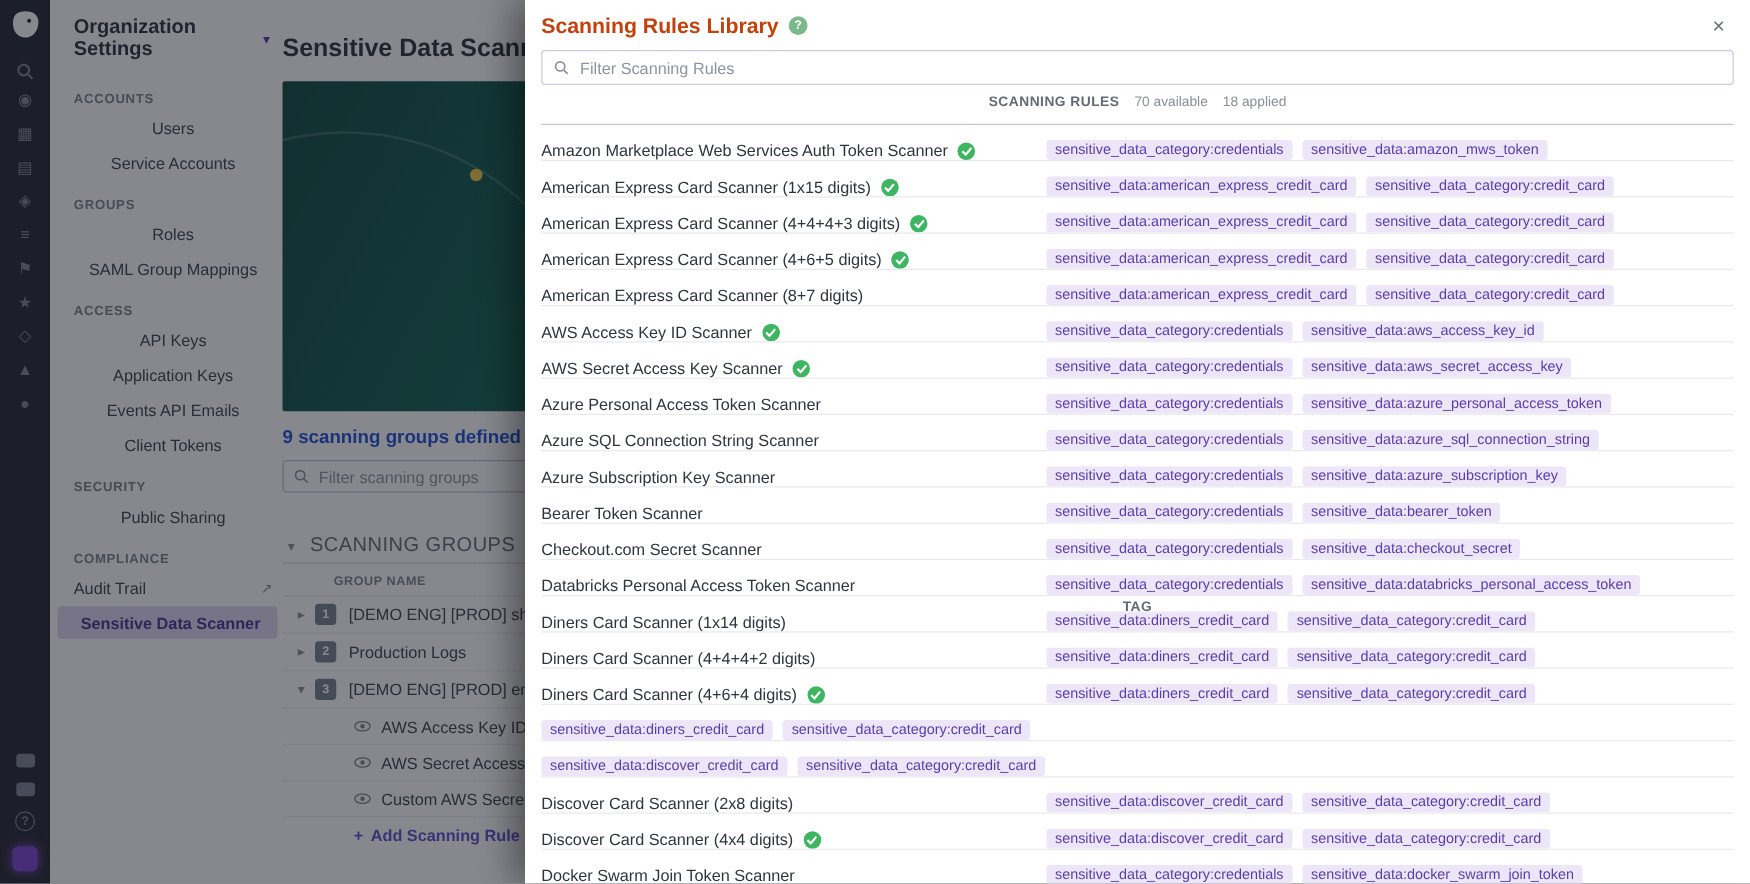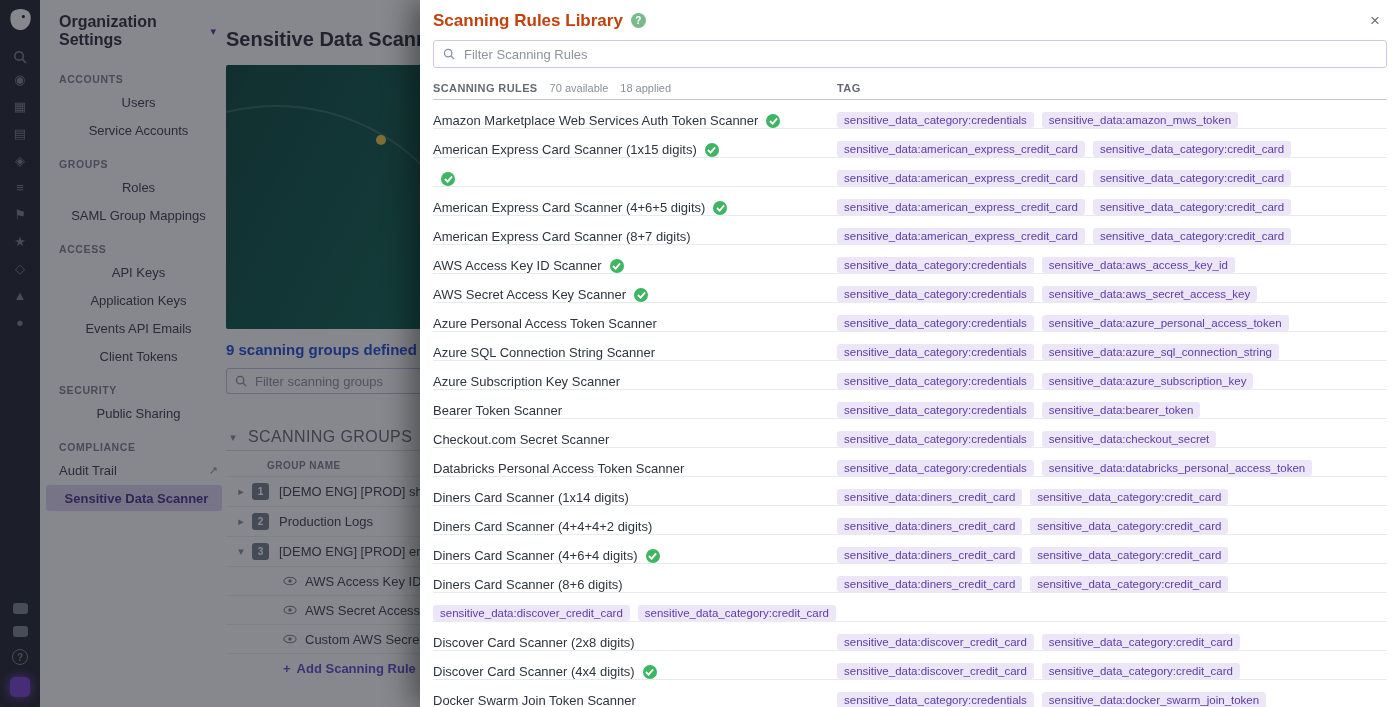--- a/index.html
+++ b/index.html
@@ -86,21 +86,21 @@
            box-shadow:-10px 0 26px rgba(0,0,0,.4); overflow:hidden; }
   .m-head { display:flex; align-items:center; padding:10px 16px 7px 13px; }
   .m-title { font-size:17px; font-weight:bold; color:#c2410c; }
   .m-head .help-circle { margin-left:8px; }
   .m-close { margin-left:auto; color:#6a707b; font-size:17px; line-height:17px; cursor:pointer; padding:2px 4px; }
   .m-search { margin:2px 13px 8px; height:28px; border:1px solid #cfc8e8; border-radius:3px; background:#fff;
               display:flex; align-items:center; padding:0 9px; gap:7px; }
   .m-search input { border:none; outline:none; flex:1; font-size:13px; color:#39414d;
                     font-family:"Liberation Sans",sans-serif; }
   .m-search input::placeholder { color:#8e93a0; }
-  .m-thead { margin:6px 13px 0; display:flex; align-items:center; height:24px; border-bottom:1px solid #c6c9cf; }
+  .m-thead { margin:6px 13px 0; display:flex; align-items:center; height:24px; border-bottom:1px solid #c6c9cf;flex-direction:column; }
   .m-th-left { flex:0 0 404px; display:flex; align-items:baseline; gap:12px; }
   .th-rules { font-size:11px; font-weight:bold; letter-spacing:.4px; color:#646a73; text-transform:uppercase; }
   .th-count { font-size:11px; color:#8a8f98; cursor:pointer; }
   .th-tag { font-size:11px; font-weight:bold; letter-spacing:.4px; color:#646a73; text-transform:uppercase; }
   .m-rows { margin:0 13px; }
   .rule-row { display:flex; align-items:flex-end; height:29px; border-bottom:1px solid #e9eaee; cursor:pointer; }
   .r-name-cell { flex:0 0 404px; display:flex; align-items:center; overflow:hidden; }
   .r-name { font-size:13px; color:#2e3440; white-space:nowrap; }
   .r-check { width:14px; height:14px; border-radius:50%; background:#3eb561; margin-left:8px; flex:0 0 14px;
              display:inline-flex; align-items:center; justify-content:center; }
@@ -333,20 +333,21 @@
               </svg>
       </span>
     </div>
     <div class="r-tags">
             <span class="tag-pill">sensitive_data:american_express_credit_card</span>
             <span class="tag-pill">sensitive_data_category:credit_card</span>
           </div>
   </div>
         <div class="rule-row">
     <div class="r-name-cell">
+      <span class="r-name">American Express Card Scanner (4+4+4+3 digits)</span>
       <span class="r-check">
         <svg width="9" height="8" viewBox="0 0 10 8">
                 <path d="M1 4 L4 7 L9 1" stroke="#fff" stroke-width="2" fill="none"></path>
               </svg>
       </span>
     </div>
     <div class="r-tags">
             <span class="tag-pill">sensitive_data:american_express_credit_card</span>
             <span class="tag-pill">sensitive_data_category:credit_card</span>
           </div>
@@ -491,24 +492,20 @@
                 <path d="M1 4 L4 7 L9 1" stroke="#fff" stroke-width="2" fill="none"></path>
               </svg>
       </span>
     </div>
     <div class="r-tags">
             <span class="tag-pill">sensitive_data:diners_credit_card</span>
             <span class="tag-pill">sensitive_data_category:credit_card</span>
           </div>
   </div>
         <div class="rule-row">
-    <div class="r-name-cell">
-      <span class="r-name">Diners Card Scanner (8+6 digits)</span>
-
-    </div>
     <div class="r-tags">
             <span class="tag-pill">sensitive_data:diners_credit_card</span>
             <span class="tag-pill">sensitive_data_category:credit_card</span>
           </div>
   </div>
         <div class="rule-row">
     <div class="r-tags">
             <span class="tag-pill">sensitive_data:discover_credit_card</span>
             <span class="tag-pill">sensitive_data_category:credit_card</span>
           </div>

